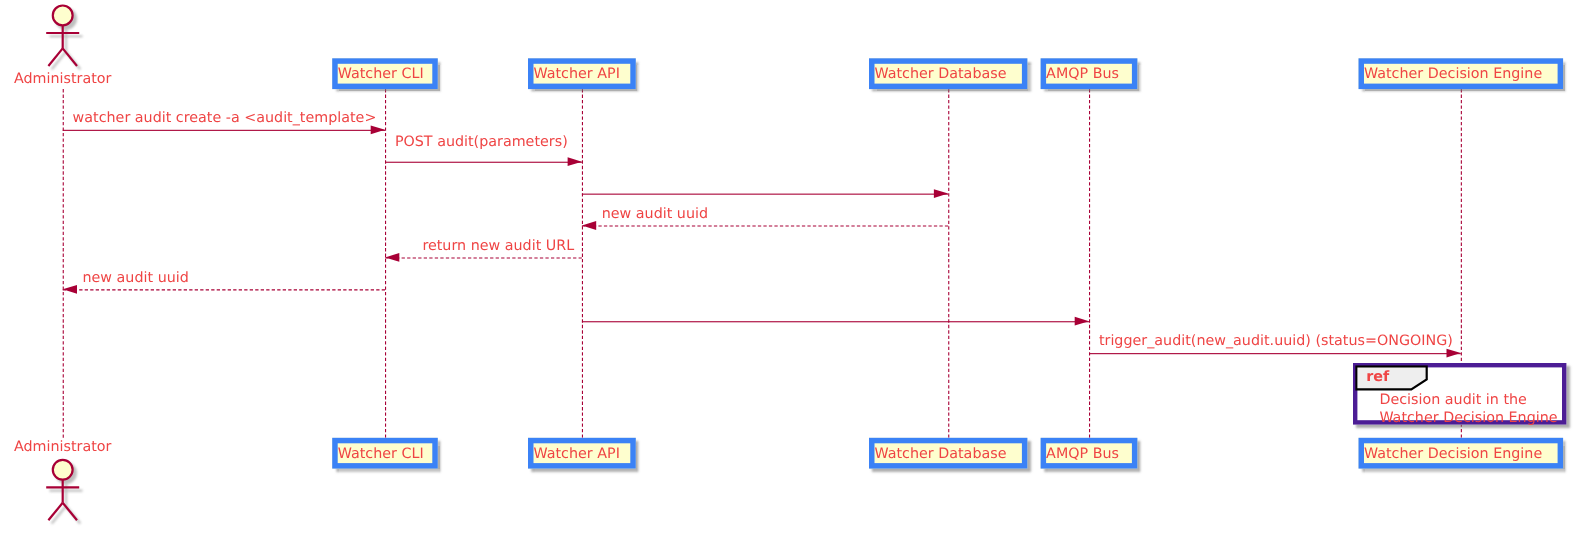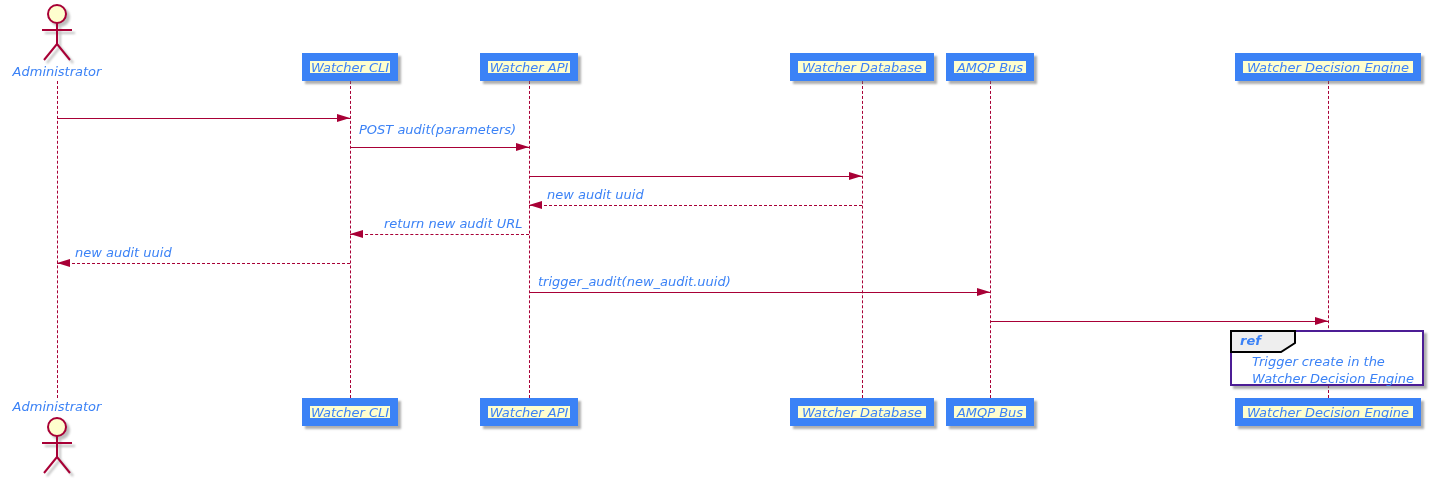--- a/index.html
+++ b/index.html
@@ -1,41 +1,40 @@
 <!DOCTYPE html>
 <html><head>
 <meta charset="utf-8">
 <style>
   html,body { margin:0; padding:0; background:#ffffff; }
   .canvas {
     position:relative; width:1434px; height:486px; background:#ffffff;
-    font-family:"DejaVu Sans", sans-serif; font-size:13px; color:#3b82f6;
+    font-family:"DejaVu Sans", sans-serif; font-size:13px; color:#ef4444;
     overflow:hidden;
-    font-style:italic;
   }
   .pbox {
     position:absolute; height:28px; box-sizing:border-box;
-    background:#FEFECE; border:8px solid #3b82f6;
+    background:#FEFECE; border:5px solid #3b82f6;
     box-shadow:3px 3px 2px rgba(110,110,110,0.55);
-    display:flex; align-items:center; justify-content:center;
+    display:flex; align-items:center; justify-content:flex-start;
     white-space:nowrap;
   }
   .lifeline { position:absolute; width:0; border-left:1px dashed #A80036; }
   .msg-line { position:absolute; height:0; }
   .msg-line.solid  { border-top:1px solid  #A80036; }
   .msg-line.dashed { border-top:1px dashed #A80036; }
   .msg-label { position:absolute; white-space:nowrap; line-height:15px; }
   .arrowhead { position:absolute; width:0; height:0; }
   .arrowhead.right { border-left:13px solid #A80036; border-top:4px solid transparent; border-bottom:4px solid transparent; }
   .arrowhead.left  { border-right:13px solid #A80036; border-top:4px solid transparent; border-bottom:4px solid transparent; }
   .actor-figure { position:absolute; filter:drop-shadow(3px 3px 1px rgba(110,110,110,0.45)); }
   .actor-label { position:absolute; white-space:nowrap; transform:translateX(-50%); }
   .ref-box {
     position:absolute; box-sizing:border-box; background:#ffffff;
-    border:2px solid #4c1d95; box-shadow:3px 3px 2px rgba(110,110,110,0.55);
+    border:4px solid #4c1d95; box-shadow:3px 3px 2px rgba(110,110,110,0.55);
   }
   .ref-header { position:absolute; top:-2px; left:-2px; }
   .ref-keyword { position:absolute; top:1px; left:8px; font-weight:bold; }
   .ref-content { position:absolute; top:21px; left:20px; line-height:17px; white-space:nowrap; }
 </style>
 </head>
 <body>
 
 <div class="canvas" id="diagram">
     <div class="lifeline" style="left: 57px; top: 81px; height: 317px;"></div>
@@ -89,42 +88,43 @@
     </div>
     <div class="lifeline" style="left: 1328px; top: 81px; height: 317px;"></div>
     <div class="pbox" style="left: 1235px; top: 53px; width: 186px;">
       <span>Watcher Decision Engine</span>
     </div>
     <div class="pbox" style="left: 1235px; top: 398px; width: 186px;">
       <span>Watcher Decision Engine</span>
     </div>
     <div class="msg-line solid" style="left: 57px; top: 118px; width: 293px;"></div>
     <div class="arrowhead right" style="top: 114px; left: 337px;"></div>
+    <div class="msg-label" style="left: 66px; top: 100px;">watcher audit create -a &lt;audit_template&gt;</div>
     <div class="msg-line solid" style="left: 350px; top: 147px; width: 179px;"></div>
     <div class="arrowhead right" style="top: 143px; left: 516px;"></div>
     <div class="msg-label" style="left: 359px; top: 122px;">POST audit(parameters)</div>
     <div class="msg-line solid" style="left: 529px; top: 176px; width: 333px;"></div>
     <div class="arrowhead right" style="top: 172px; left: 849px;"></div>
     <div class="msg-line dashed" style="left: 529px; top: 205px; width: 333px;"></div>
     <div class="arrowhead left" style="top: 201px; left: 529px;"></div>
     <div class="msg-label" style="left: 547px; top: 187px;">new audit uuid</div>
     <div class="msg-line dashed" style="left: 350px; top: 234px; width: 179px;"></div>
     <div class="arrowhead left" style="top: 230px; left: 350px;"></div>
     <div class="msg-label" style="left: 384px; top: 216px;">return new audit URL</div>
     <div class="msg-line dashed" style="left: 57px; top: 263px; width: 293px;"></div>
     <div class="arrowhead left" style="top: 259px; left: 57px;"></div>
     <div class="msg-label" style="left: 75px; top: 245px;">new audit uuid</div>
     <div class="msg-line solid" style="left: 529px; top: 292px; width: 461px;"></div>
     <div class="arrowhead right" style="top: 288px; left: 977px;"></div>
-    <div class="msg-label" style="left: 538px; top: 274px;">trigger_audit(new_audit.uuid)</div>
     <div class="msg-line solid" style="left: 990px; top: 321px; width: 338px;"></div>
     <div class="arrowhead right" style="top: 317px; left: 1315px;"></div>
+    <div class="msg-label" style="left: 999px; top: 303px;">trigger_audit(new_audit.uuid) (status=ONGOING)</div>
     <div class="ref-box" style="left: 1230px; top: 330px; width: 194px; height: 56px;">
       <div class="ref-header"><svg width="68" height="24" viewBox="0 0 68 24">
           <polygon points="1,1 65,1 65,13 51,22 1,22" fill="#EEEEEE" stroke="#000000" stroke-width="2"></polygon>
         </svg></div>
       <div class="ref-keyword">ref</div>
       <div class="ref-content">
-        <div>Trigger create in the</div>
+        <div>Decision audit in the</div>
         <div>Watcher Decision Engine</div>
       </div>
     </div>
   </div>
 
 </body></html>

